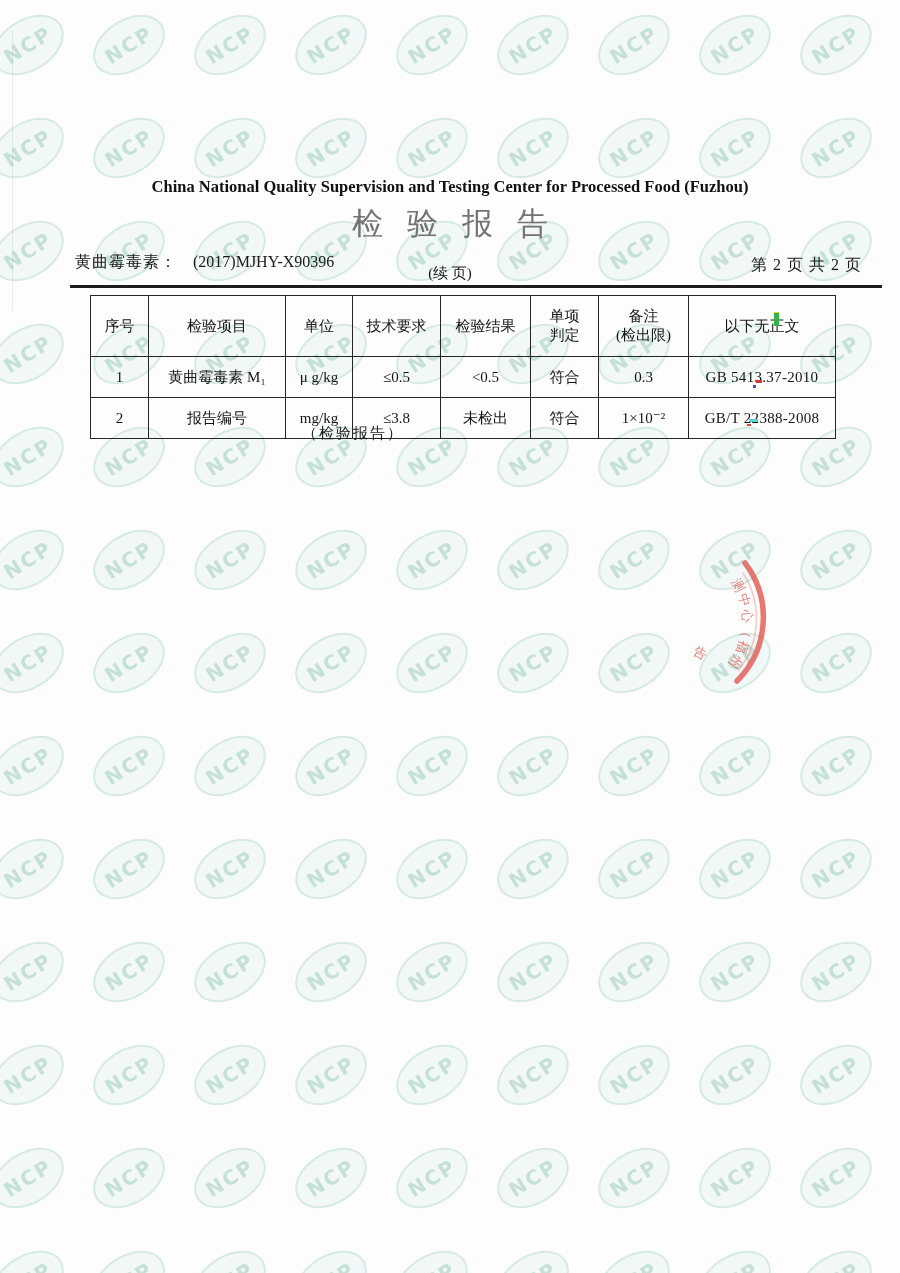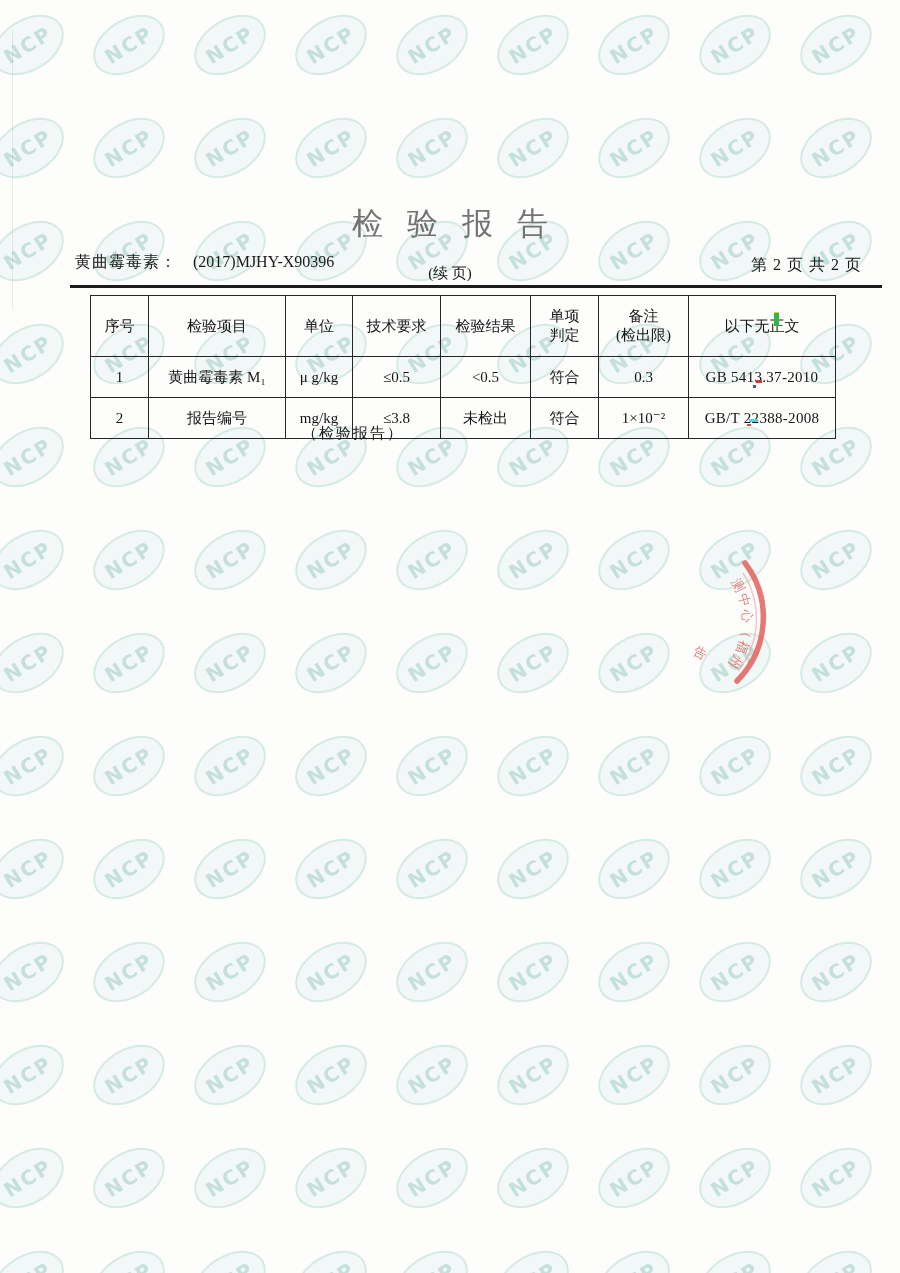--- a/index.html
+++ b/index.html
@@ -451,20 +451,21 @@
         <span>NCP</span>
       </div>
       <div class="wm" style="left: 797px; top: 1255px;">
         <span>NCP</span>
       </div>
     </div>
   <div class="scan-edge"></div>
 
   <div class="content">
 
+    <div class="org-en">China National Quality Supervision and Testing Center for Processed Food (Fuzhou)</div>
     <div class="title-cn-wrap">
       <span class="title-cn">检验报告</span>
     </div>
     <div class="subtitle">(续 页)</div>
 
     <div class="report-no">
       <span class="lbl">黄曲霉毒素：</span><span class="val">(2017)MJHY-X90396</span>
     </div>
     <div class="page-ind">第 2 页  共 2 页</div>
     <div class="rule"></div>

